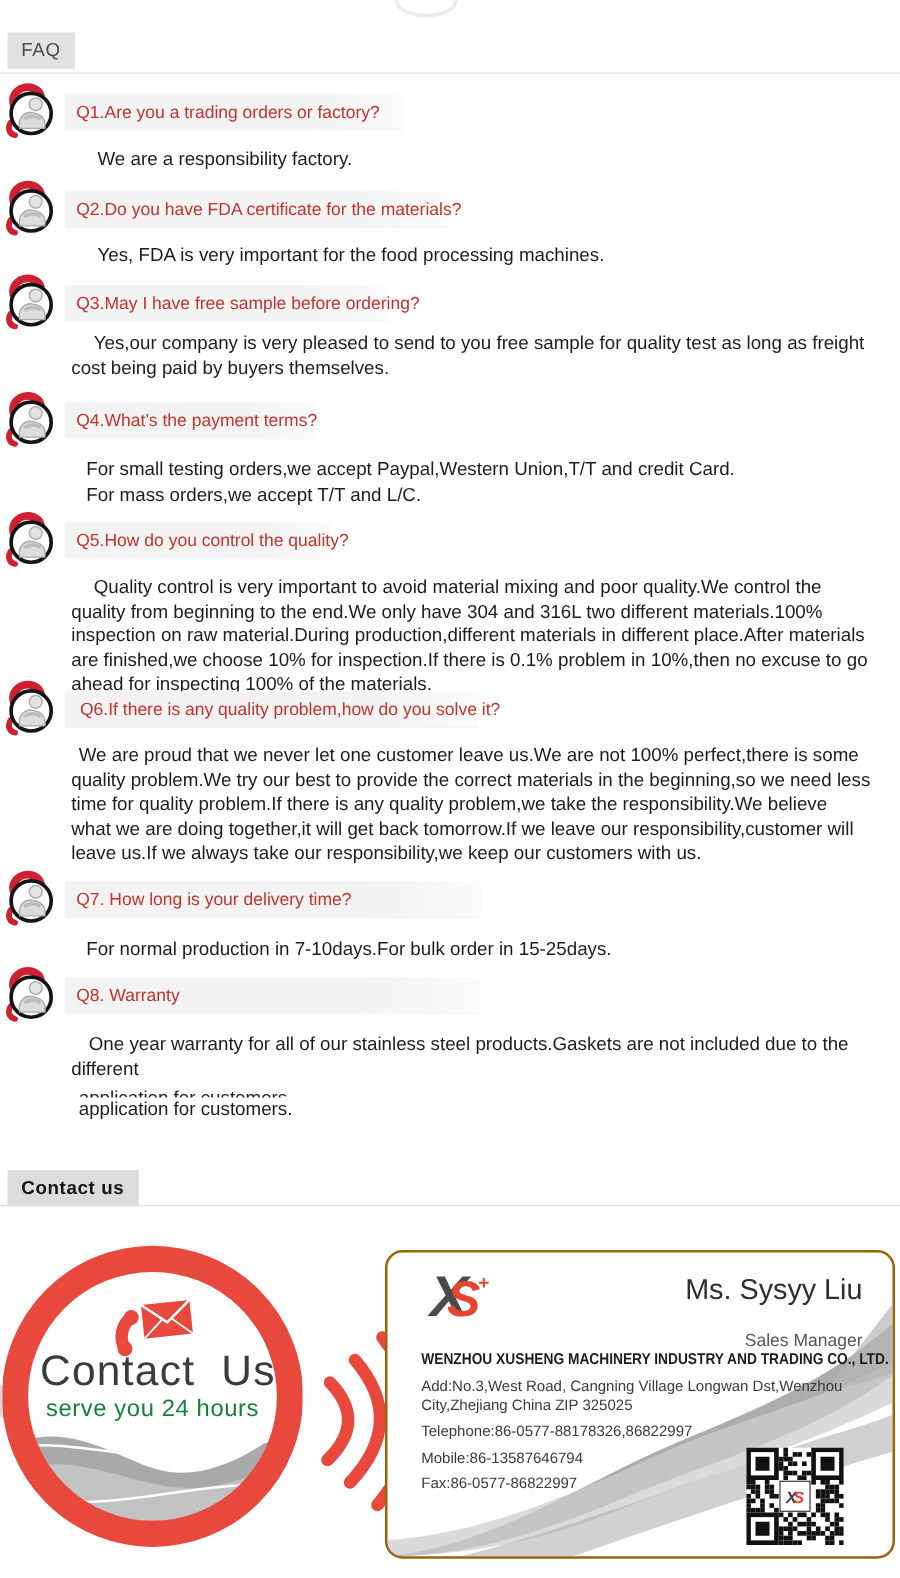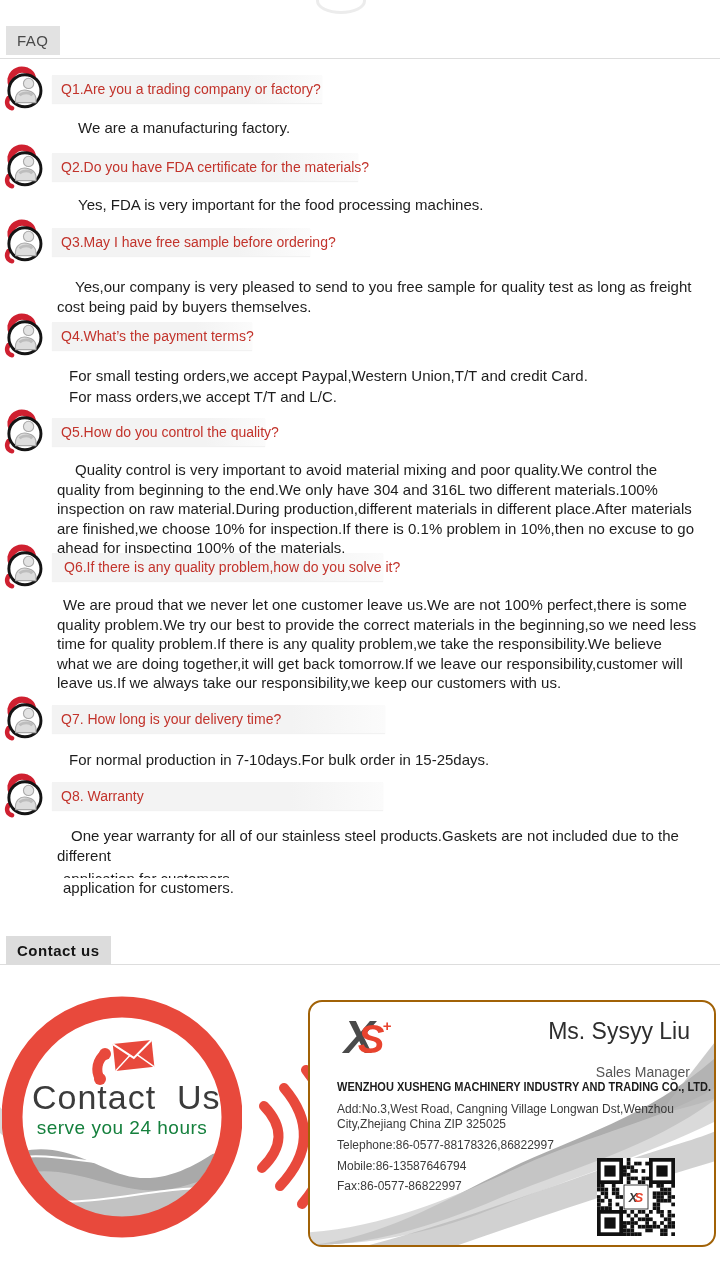--- a/index.html
+++ b/index.html
@@ -73,43 +73,43 @@
   <div class="top-remnant"></div>
 
   <div class="sec-tab" style="top:26px">FAQ</div>
   <div class="sec-line" style="top:58px"></div>
 
   <div class="faq-item" style="top:64px">
     <svg class="q-icon">
         <use href="#qicon"></use>
       </svg>
     <div class="q-bar" style="width:270px">
-      <span>Q1.Are you a trading company or factory?</span>
-      </div>
-    <p class="ans short" style="margin-top:15px">We are a manufacturing factory.</p>
+      <span>Q1.Are you a trading orders or factory?</span>
+      </div>
+    <p class="ans short" style="margin-top:15px">We are a responsibility factory.</p>
   </div>
 
   <div class="faq-item" style="top:142px">
     <svg class="q-icon">
         <use href="#qicon"></use>
       </svg>
     <div class="q-bar" style="width:306px">
       <span>Q2.Do you have FDA certificate for the materials?</span>
       </div>
     <p class="ans short">Yes, FDA is very important for the food processing machines.</p>
   </div>
 
   <div class="faq-item" style="top:217px">
     <svg class="q-icon">
         <use href="#qicon"></use>
       </svg>
     <div class="q-bar" style="width:258px">
       <span>Q3.May I have free sample before ordering?</span>
       </div>
-    <p class="ans w ind18" style="margin-top:21px">Yes,our company is very pleased to send to you free sample for quality test as long as freight cost being paid by buyers themselves.</p>
+    <p class="ans w ind18" style="margin-top:9px">Yes,our company is very pleased to send to you free sample for quality test as long as freight cost being paid by buyers themselves.</p>
   </div>
 
   <div class="faq-item" style="top:311px">
     <svg class="q-icon">
         <use href="#qicon"></use>
       </svg>
     <div class="q-bar" style="width:200px">
       <span>Q4.What’s the payment terms?</span>
       </div>
     <p class="ans mid" style="margin-top:16px">For small testing orders,we accept Paypal,Western Union,T/T and credit Card.</p>

